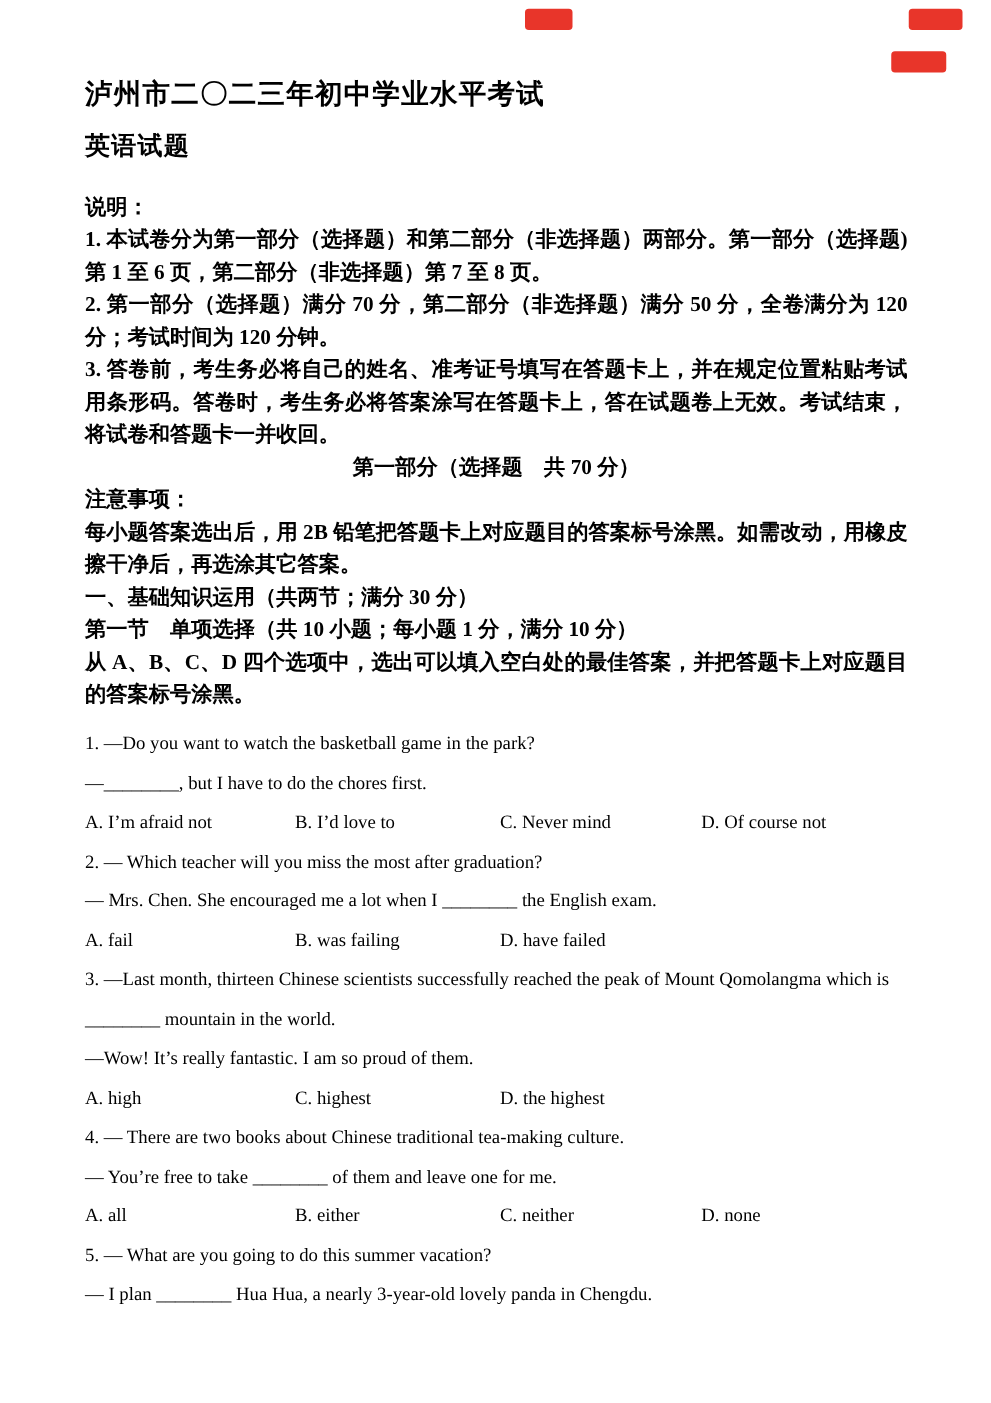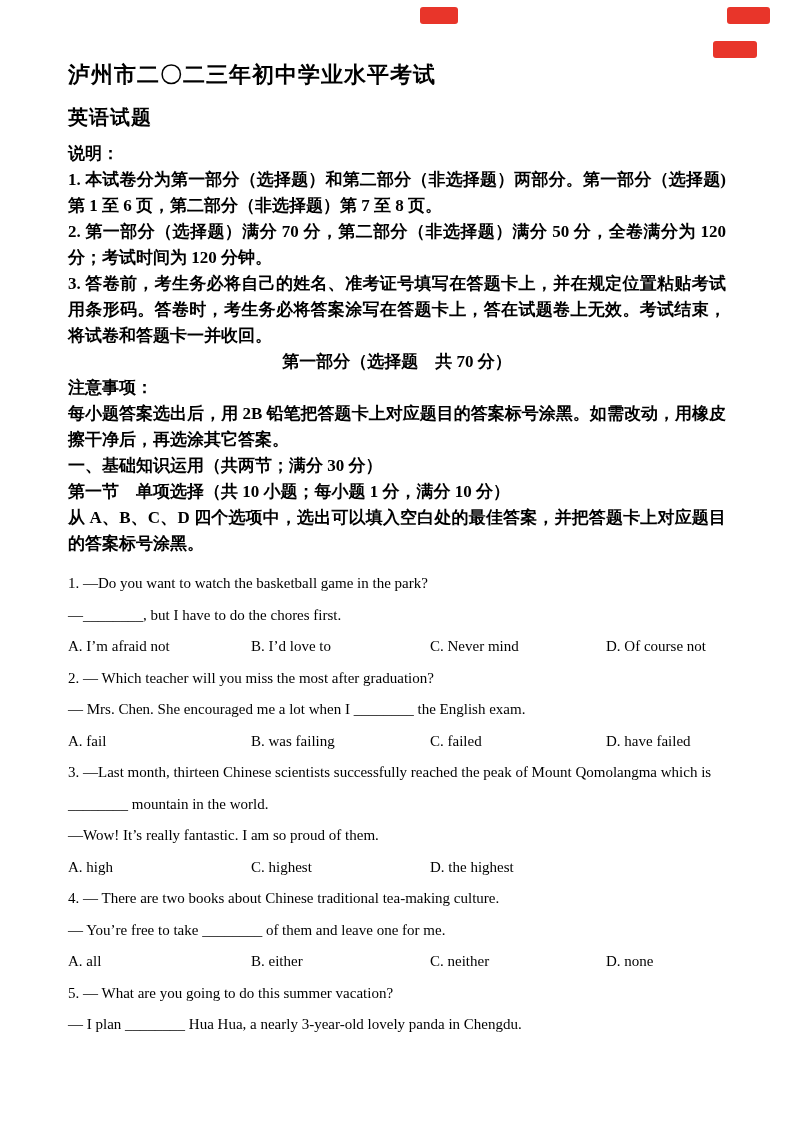--- a/index.html
+++ b/index.html
@@ -43,42 +43,41 @@
     letter-spacing: 1px;
     line-height: 24px;
   }
 
   .cn {
     font-size: 17px;
     font-weight: bold;
     line-height: 26px;
     text-align: justify;
   }
-  .cn-block { margin-top: 12px; }
+  .cn-block { margin-top: 24px; }
   .part-heading {
     font-size: 17px;
     font-weight: bold;
     line-height: 26px;
     text-align: center;
   }
 
   .en-section { margin-top: 11px; }
   .en-line {
     font-size: 15px;
     font-weight: normal;
     line-height: 31.5px;
     white-space: nowrap;
   }
   .options-row {
     display: grid;
     grid-template-columns: 168px 164px 161px auto;
     font-size: 15px;
     line-height: 31.5px;
     white-space: nowrap;
-    gap: 15px;
   }
 </style>
 </head>
 <body>
 
 <div class="stamp stamp-1"></div>
 <div class="stamp stamp-2"></div>
 <div class="stamp stamp-3"></div>
 
 <div class="page">
@@ -113,21 +112,20 @@
         <span>D. Of course not</span>
       </div>
     </div>
 
     <div>
       <div class="en-line">2. — Which teacher will you miss the most after graduation?</div>
       <div class="en-line">— Mrs. Chen. She encouraged me a lot when I ________ the English exam.</div>
       <div class="options-row">
         <span>A. fail</span>
         <span>B. was failing</span>
-        <span>C. failed</span>
         <span>D. have failed</span>
       </div>
     </div>
 
     <div>
       <div class="en-line">3. —Last month, thirteen Chinese scientists successfully reached the peak of Mount Qomolangma which is</div>
       <div class="en-line">________ mountain in the world.</div>
       <div class="en-line">—Wow! It’s really fantastic. I am so proud of them.</div>
       <div class="options-row">
         <span>A. high</span>

